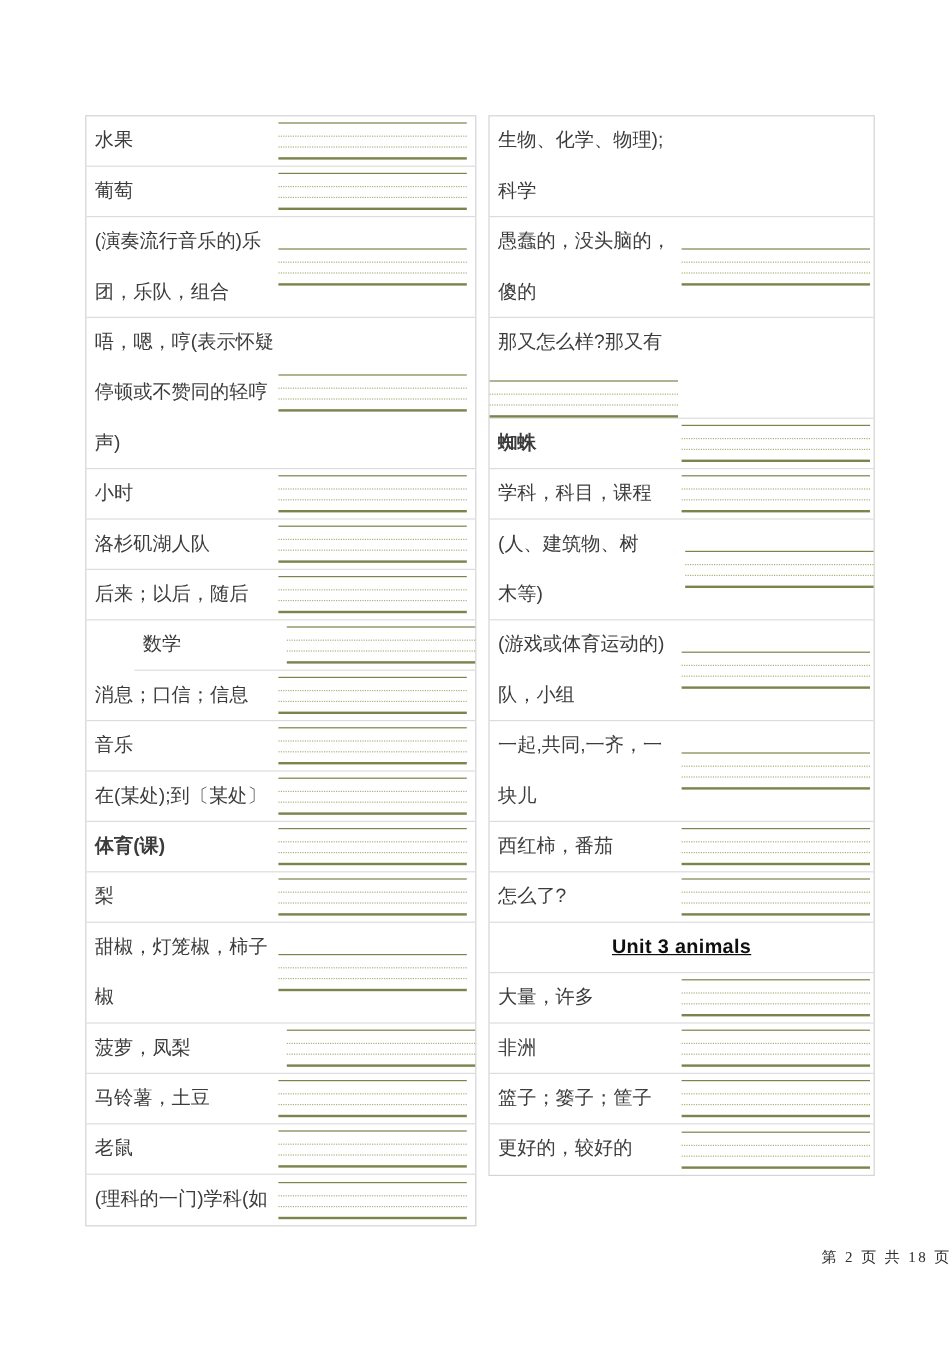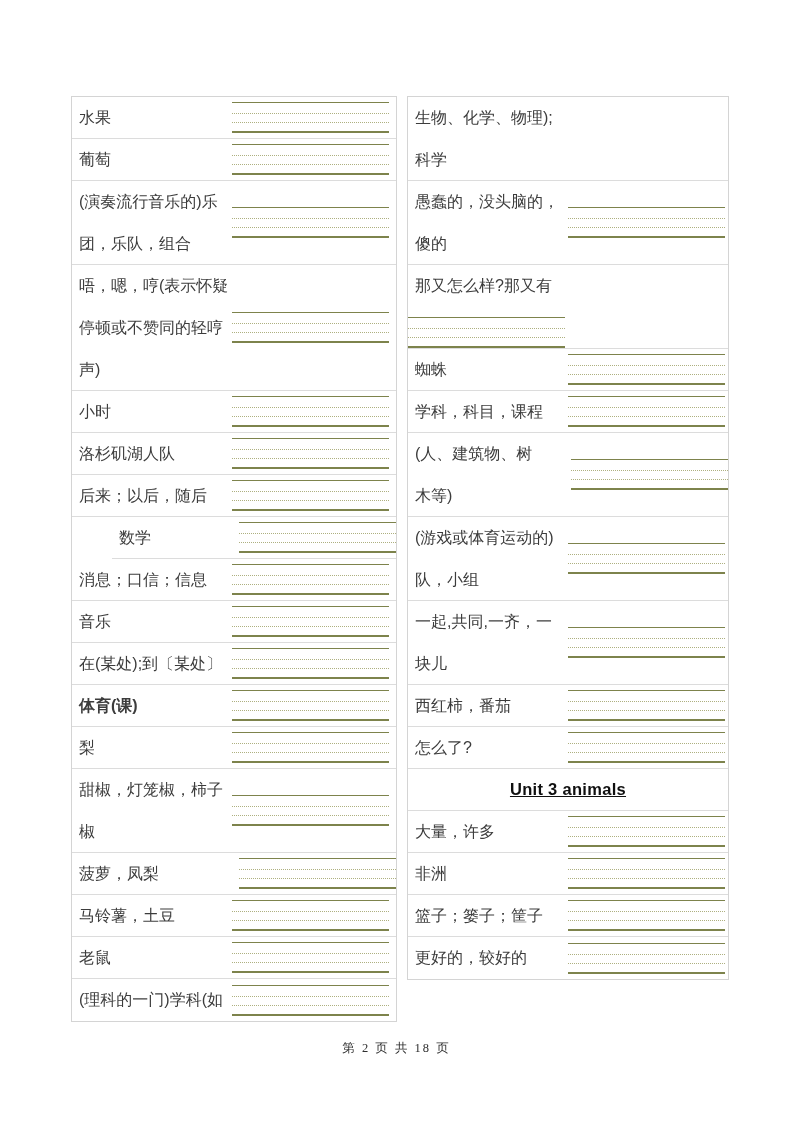--- a/index.html
+++ b/index.html
@@ -76,21 +76,21 @@
     font-size: 16.5px;
     color: #0f0f0f;
     letter-spacing: 0.3px;
   }
 
   .page-footer {
     position: absolute;
     top: 1040px;
     left: 0;
     width: 793px;
-    text-align: center;
+    text-align: right;
     font-family: "Liberation Serif", serif;
     font-size: 12.5px;
     color: #2e2e2e;
     letter-spacing: 2px;
   }
 </style>
 </head>
 <body>
 
 <div id="left-table" class="vtable">
@@ -281,21 +281,21 @@
     <div class="vrow" style="height: 84px; flex-direction: column;">
       <div class="term">那又怎么样?那又有
 什么关系?</div>
       <div class="lines-cell">
         <div class="fourline">
           <div class="dotline dot1"></div>
           <div class="dotline dot2"></div>
         </div>
       </div>
     </div>
-    <div class="vrow" style="height: 42px;">
+    <div class="vrow" style="height: 42px; font-weight: bold;">
       <div class="term">蜘蛛</div>
       <div class="lines-cell">
         <div class="fourline">
           <div class="dotline dot1"></div>
           <div class="dotline dot2"></div>
         </div>
       </div>
     </div>
     <div class="vrow" style="height: 42px;">
       <div class="term">学科，科目，课程</div>

